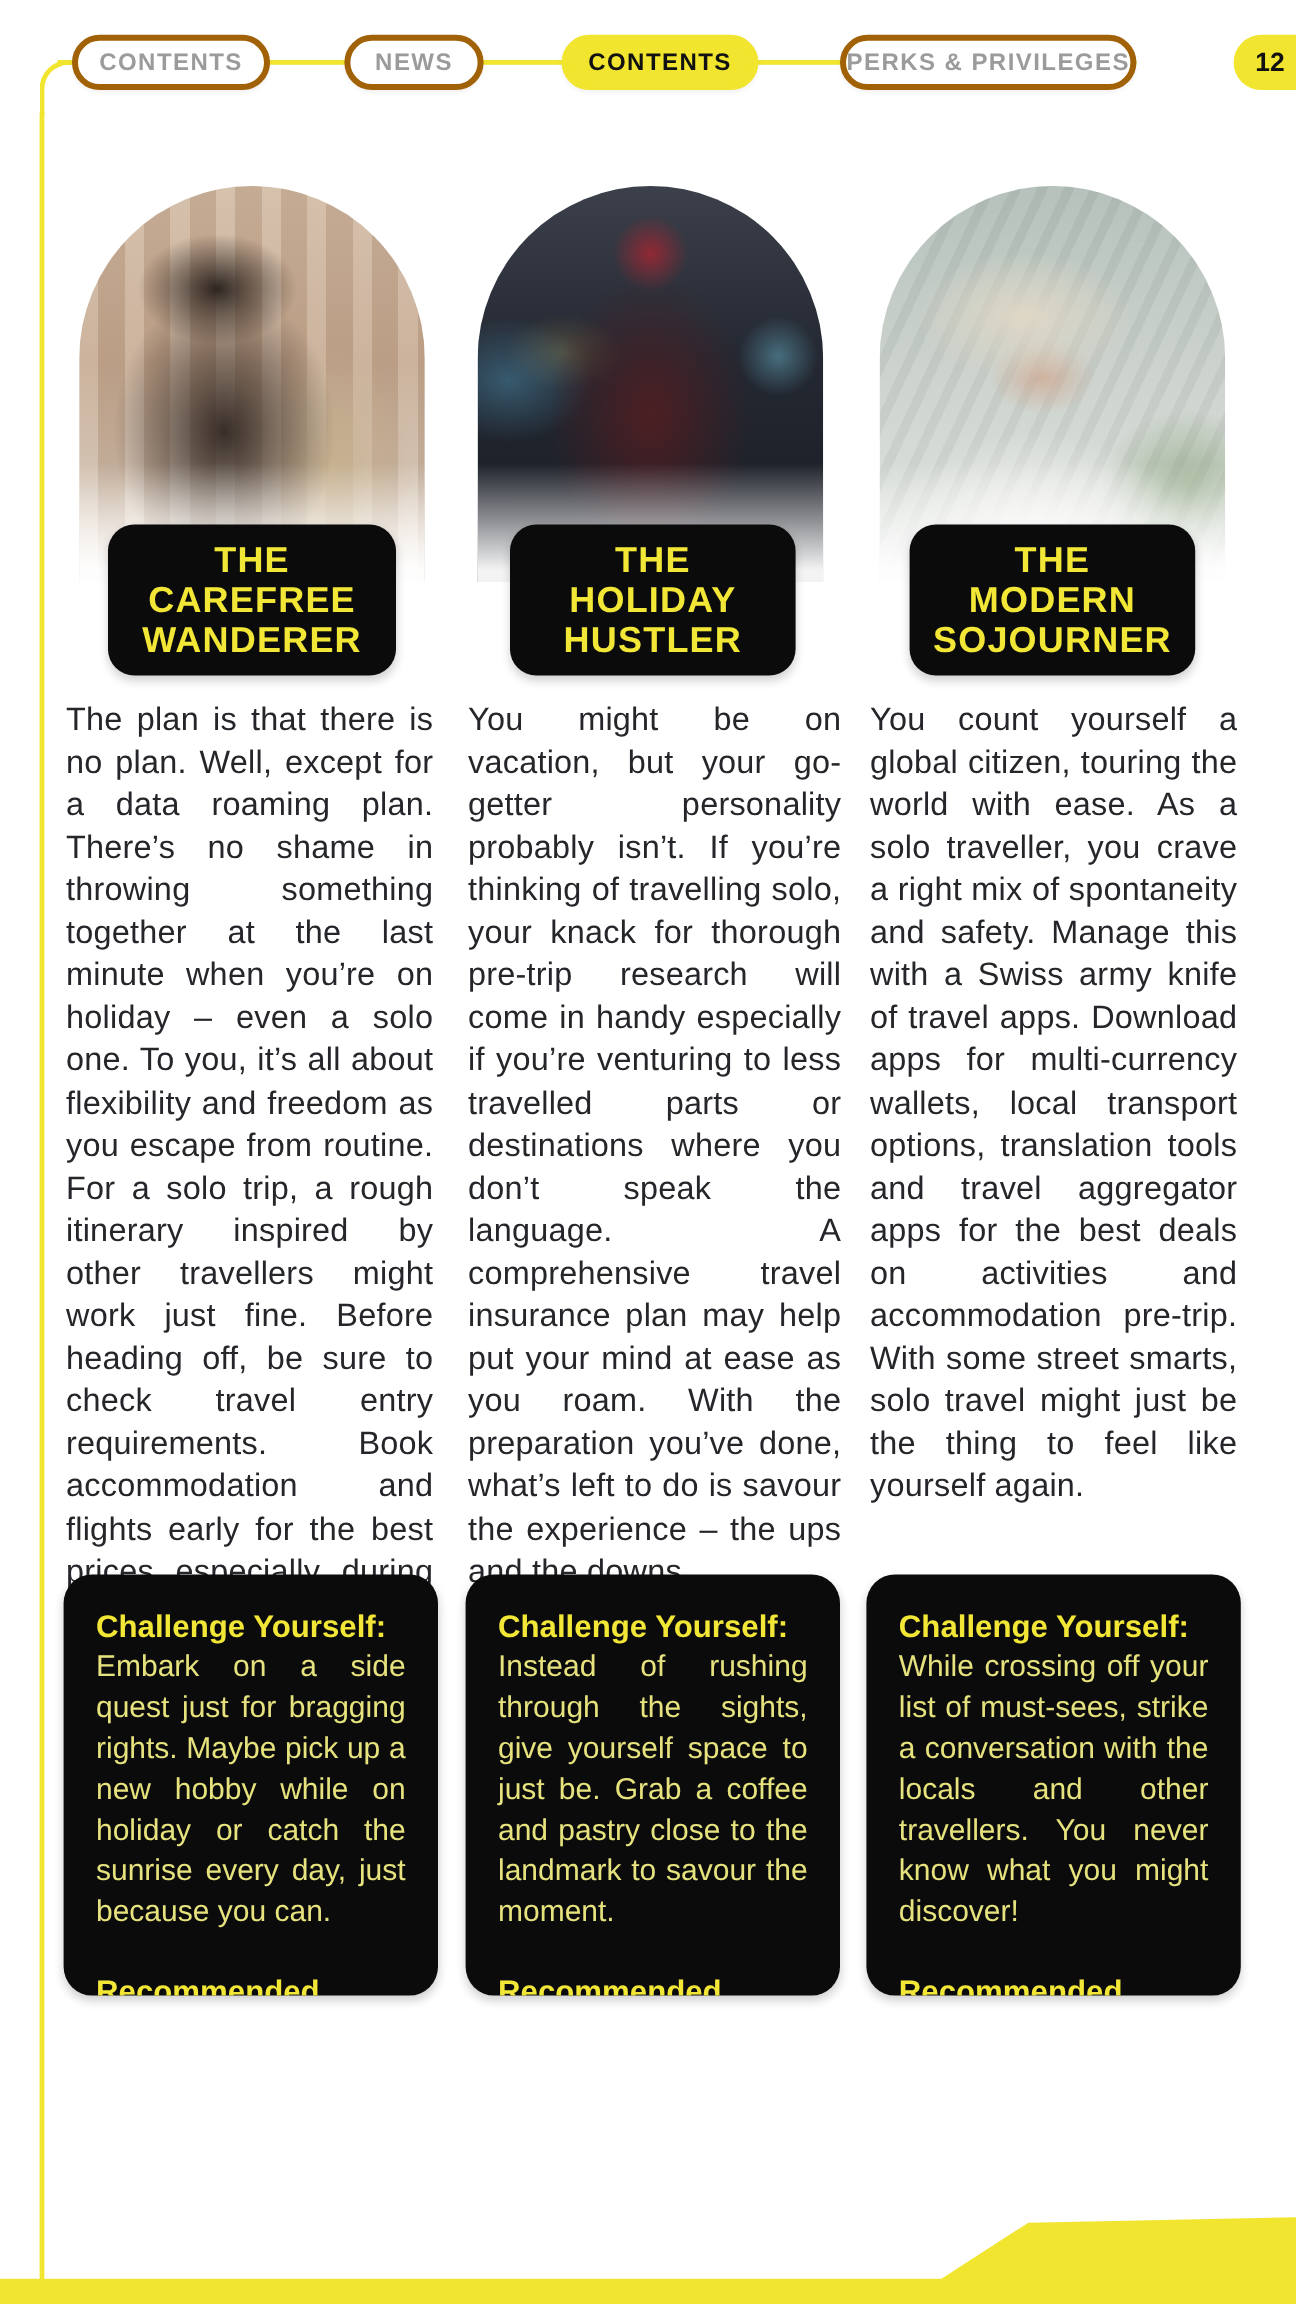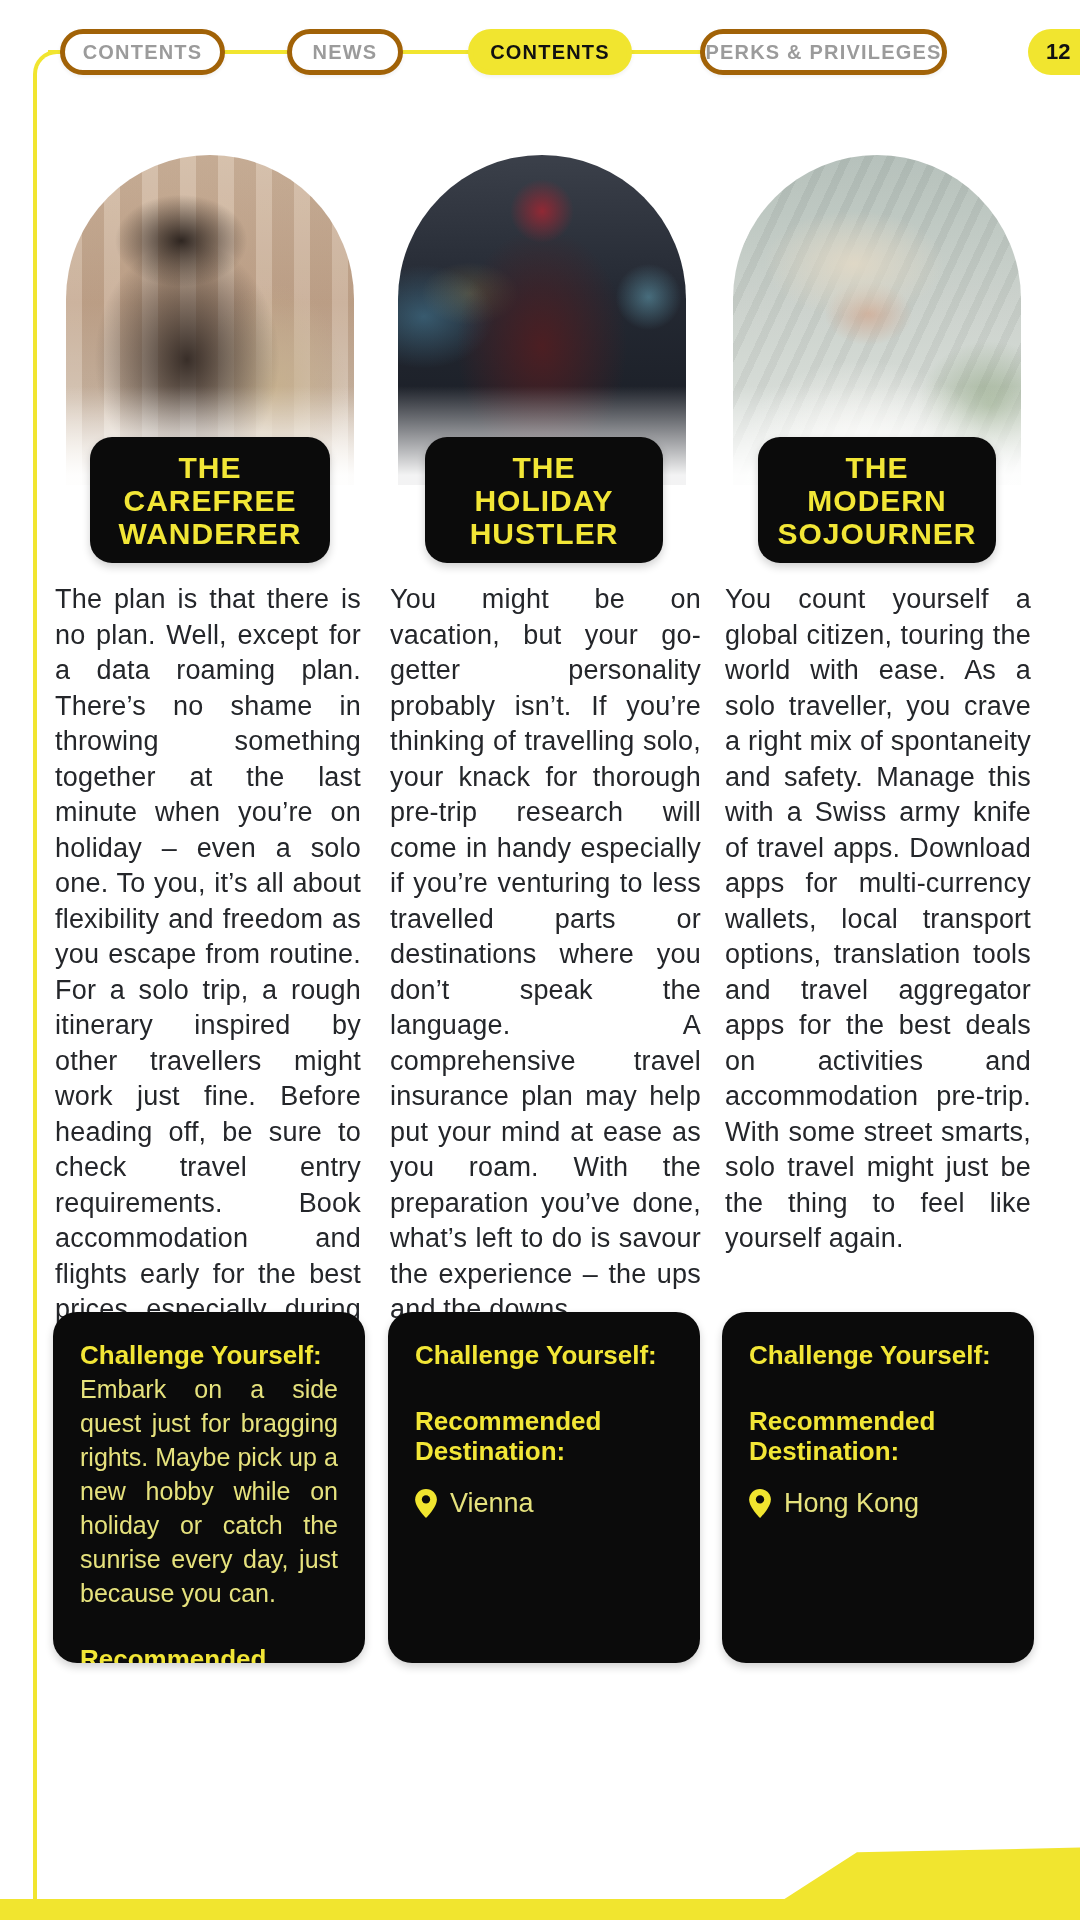--- a/index.html
+++ b/index.html
@@ -189,33 +189,35 @@
         <path d="M12 0C5.4 0 0 5.2 0 11.6 0 20.3 12 32 12 32s12-11.7 12-20.4C24 5.2 18.6 0 12 0z" fill="#F1E52F"></path>
         <circle cx="12" cy="11.5" r="4.6" fill="#0B0B0B"></circle>
       </svg>
     <span>Taipei</span>
   </div>
 
 </div>
 
 <div class="challenge-card challenge-card-2">
   <div class="challenge-heading">Challenge Yourself:</div>
+  <div class="challenge-body">Instead of rushing through the sights, give yourself space to just be. Grab a coffee and pastry close to the landmark to savour the moment.</div>
   <div class="rec-heading">Recommended Destination:</div>
   <div class="dest-row">
     <svg viewBox="0 0 24 32" width="22" height="29">
         <path d="M12 0C5.4 0 0 5.2 0 11.6 0 20.3 12 32 12 32s12-11.7 12-20.4C24 5.2 18.6 0 12 0z" fill="#F1E52F"></path>
         <circle cx="12" cy="11.5" r="4.6" fill="#0B0B0B"></circle>
       </svg>
     <span>Vienna</span>
   </div>
 
 </div>
 
 <div class="challenge-card challenge-card-3">
   <div class="challenge-heading">Challenge Yourself:</div>
+  <div class="challenge-body">While crossing off your list of must-sees, strike a conversation with the locals and other travellers. You never know what you might discover!</div>
   <div class="rec-heading">Recommended Destination:</div>
   <div class="dest-row">
     <svg viewBox="0 0 24 32" width="22" height="29">
         <path d="M12 0C5.4 0 0 5.2 0 11.6 0 20.3 12 32 12 32s12-11.7 12-20.4C24 5.2 18.6 0 12 0z" fill="#F1E52F"></path>
         <circle cx="12" cy="11.5" r="4.6" fill="#0B0B0B"></circle>
       </svg>
     <span>Hong Kong</span>
   </div>
 
 </div>

